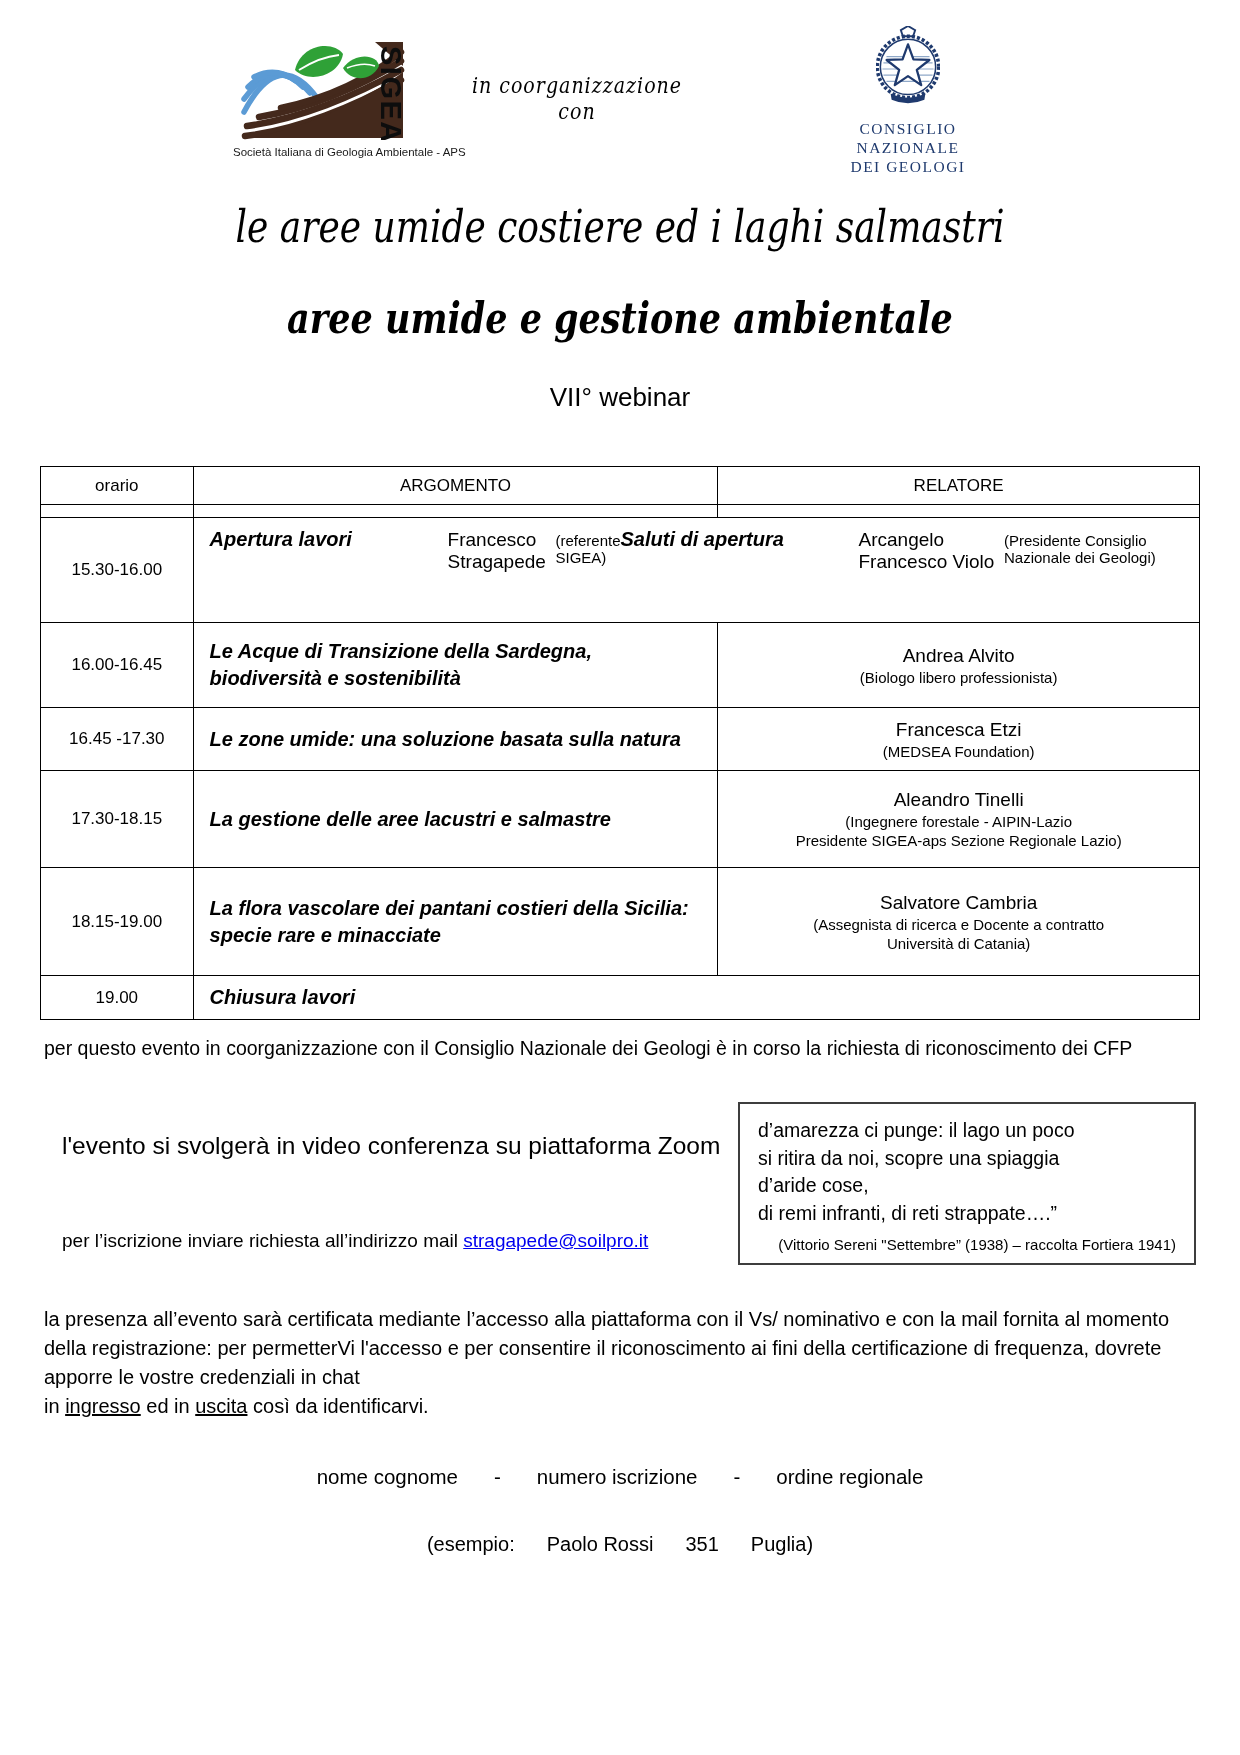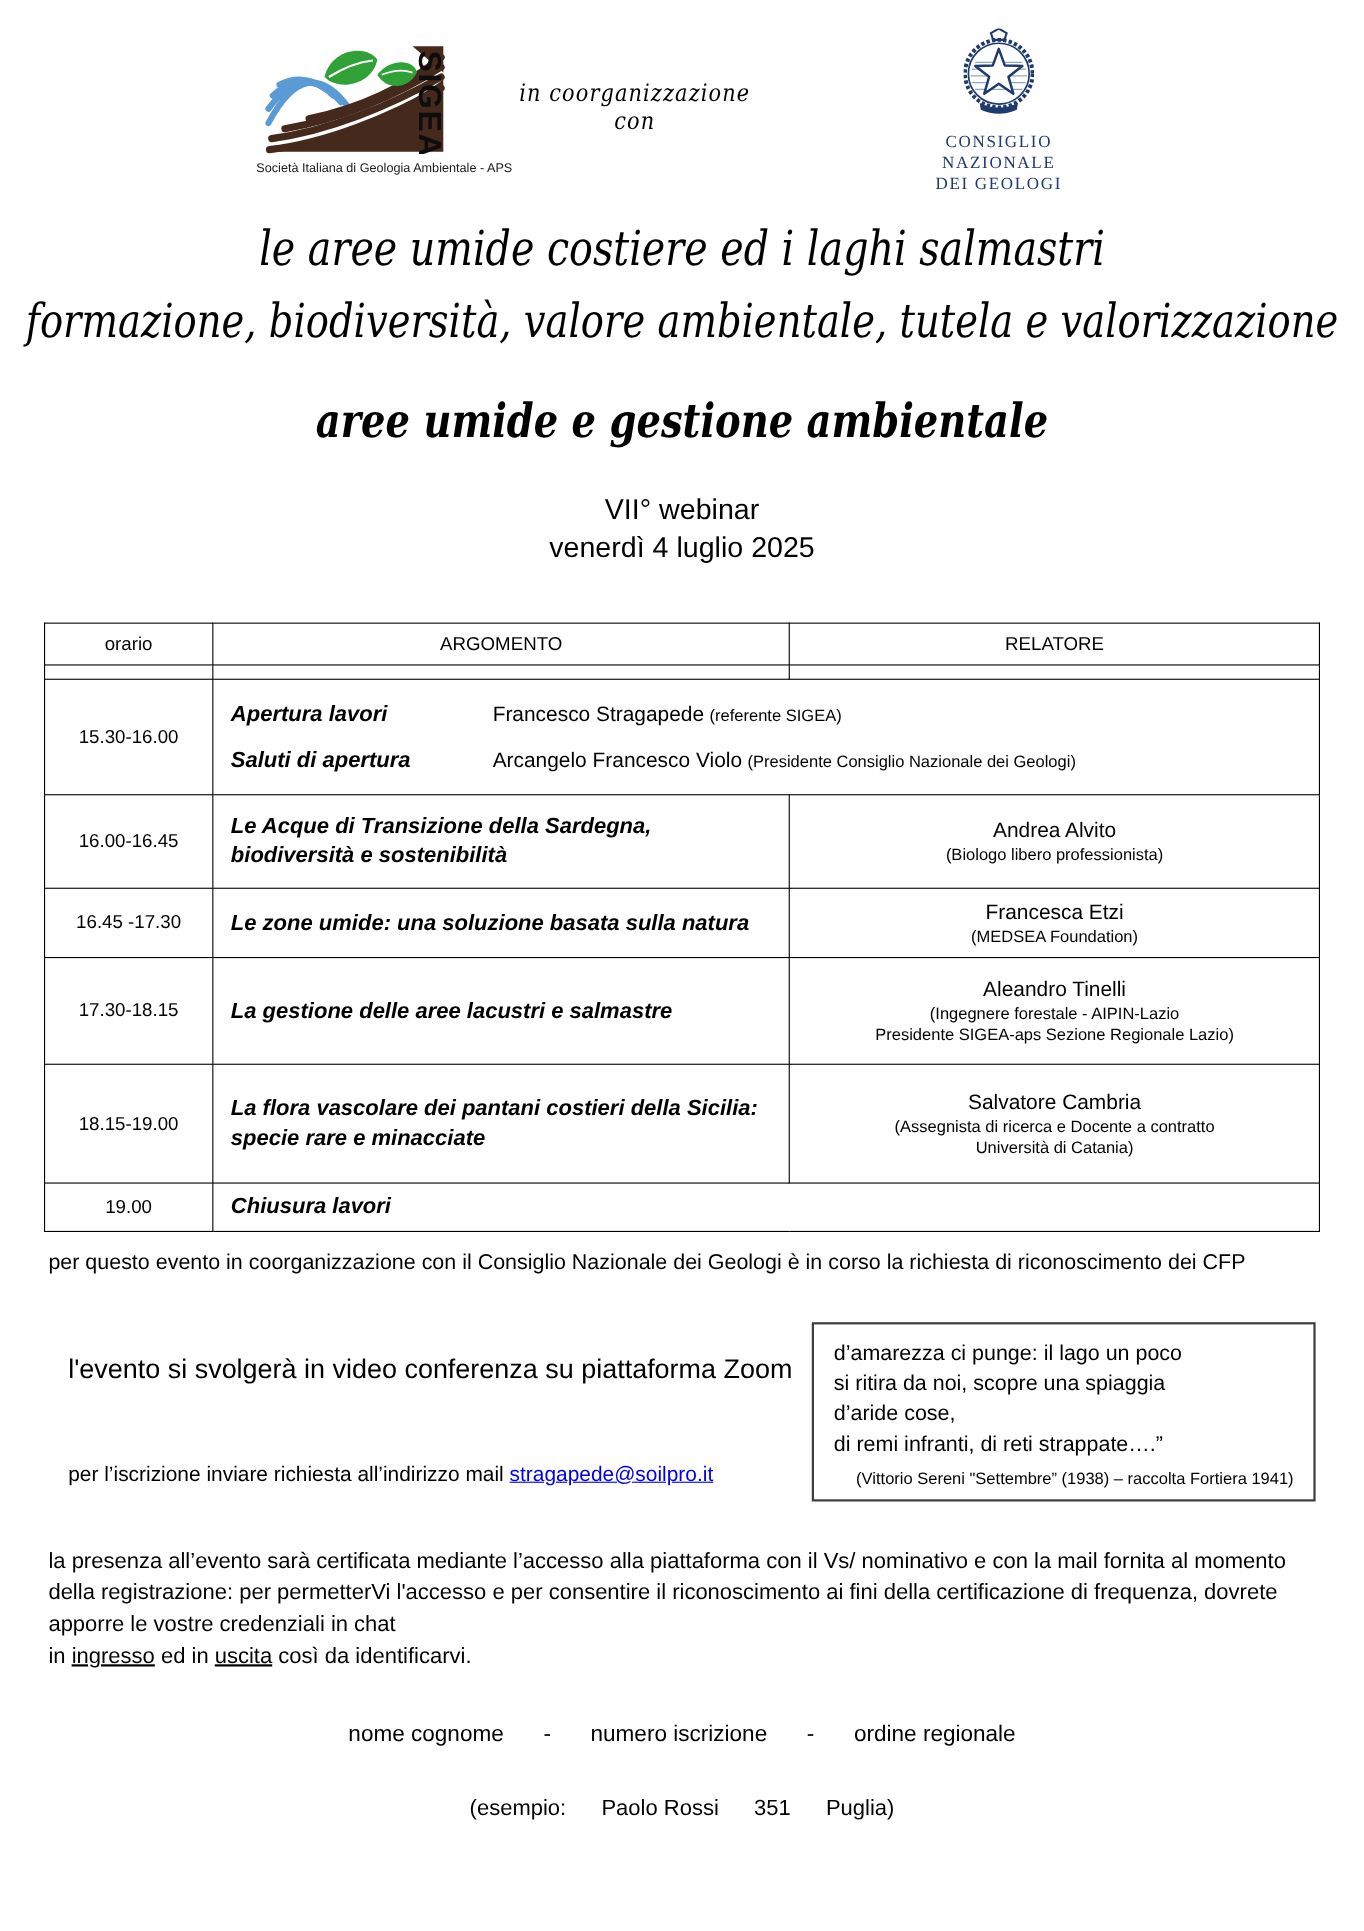--- a/index.html
+++ b/index.html
@@ -46,21 +46,21 @@
   }
   table.schedule td, table.schedule th { border: 1.5px solid #000; vertical-align: middle; }
   th.col-h { font-weight: normal; font-size: 17px; height: 38px; text-align: center; }
   tr.thin-row td { height: 13px; padding: 0; }
   td.time-cell { text-align: center; font-size: 17px; }
   td.topic-cell { font-weight: bold; font-style: italic; font-size: 20px; padding: 8px 14px 8px 16px; line-height: 27px; }
   td.speaker-cell { text-align: center; padding: 6px 8px; }
   .speaker-name { font-size: 19px; line-height: 24px; }
   .speaker-note { font-size: 15px; line-height: 19px; }
   td.merged-cell { padding: 10px 10px 10px 16px; }
-  .merged-flex { display: flex; flex-direction: column; justify-content: space-around; height: 100%; min-height: 84px; }
+  .merged-flex { display: flex; flex-direction: row; justify-content: space-around; height: 100%; min-height: 84px; }
   .opening-line { display: flex; align-items: baseline; }
   .opening-label { width: 238px; flex: none; font-weight: bold; font-style: italic; font-size: 20px; }
   .opening-name { font-size: 19px; }
   .opening-note { font-size: 15px; margin-left: 5px; }
   td.closing-cell { font-weight: bold; font-style: italic; font-size: 20px; padding: 8px 16px; }
   tr.r1 { height: 105px; } tr.r2 { height: 85px; } tr.r3 { height: 63px; }
   tr.r4 { height: 97px; } tr.r5 { height: 108px; } tr.r6 { height: 44px; }
 
   
   .cfp-line { margin: 17px 40px 0 44px; font-size: 19.5px; }
@@ -137,27 +137,25 @@
     </span>
     <div class="cng-name">
       <div>CONSIGLIO NAZIONALE</div>
       <div>DEI GEOLOGI</div>
     </div>
   </div>
 </div>
 
 <div class="title-block">
   <div class="title-l1"><span class="script-line">le aree umide costiere ed i laghi salmastri</span></div>
-  <div class="title-l2"><span class="script-line">formazione, biodiversità, valore ambientale, tutela e valorizzazione</span></div>
   <div class="title-l3"><span class="script-line">aree umide e gestione ambientale</span></div>
 </div>
 
 <div class="subtitle">
   <div>VII° webinar</div>
-  <div>venerdì 4 luglio 2025</div>
 </div>
 
 <table class="schedule">
   <colgroup>
       <col style="width:153px">
       <col style="width:525px">
       <col style="width:482px">
     </colgroup>
   <tbody>
       <tr>

